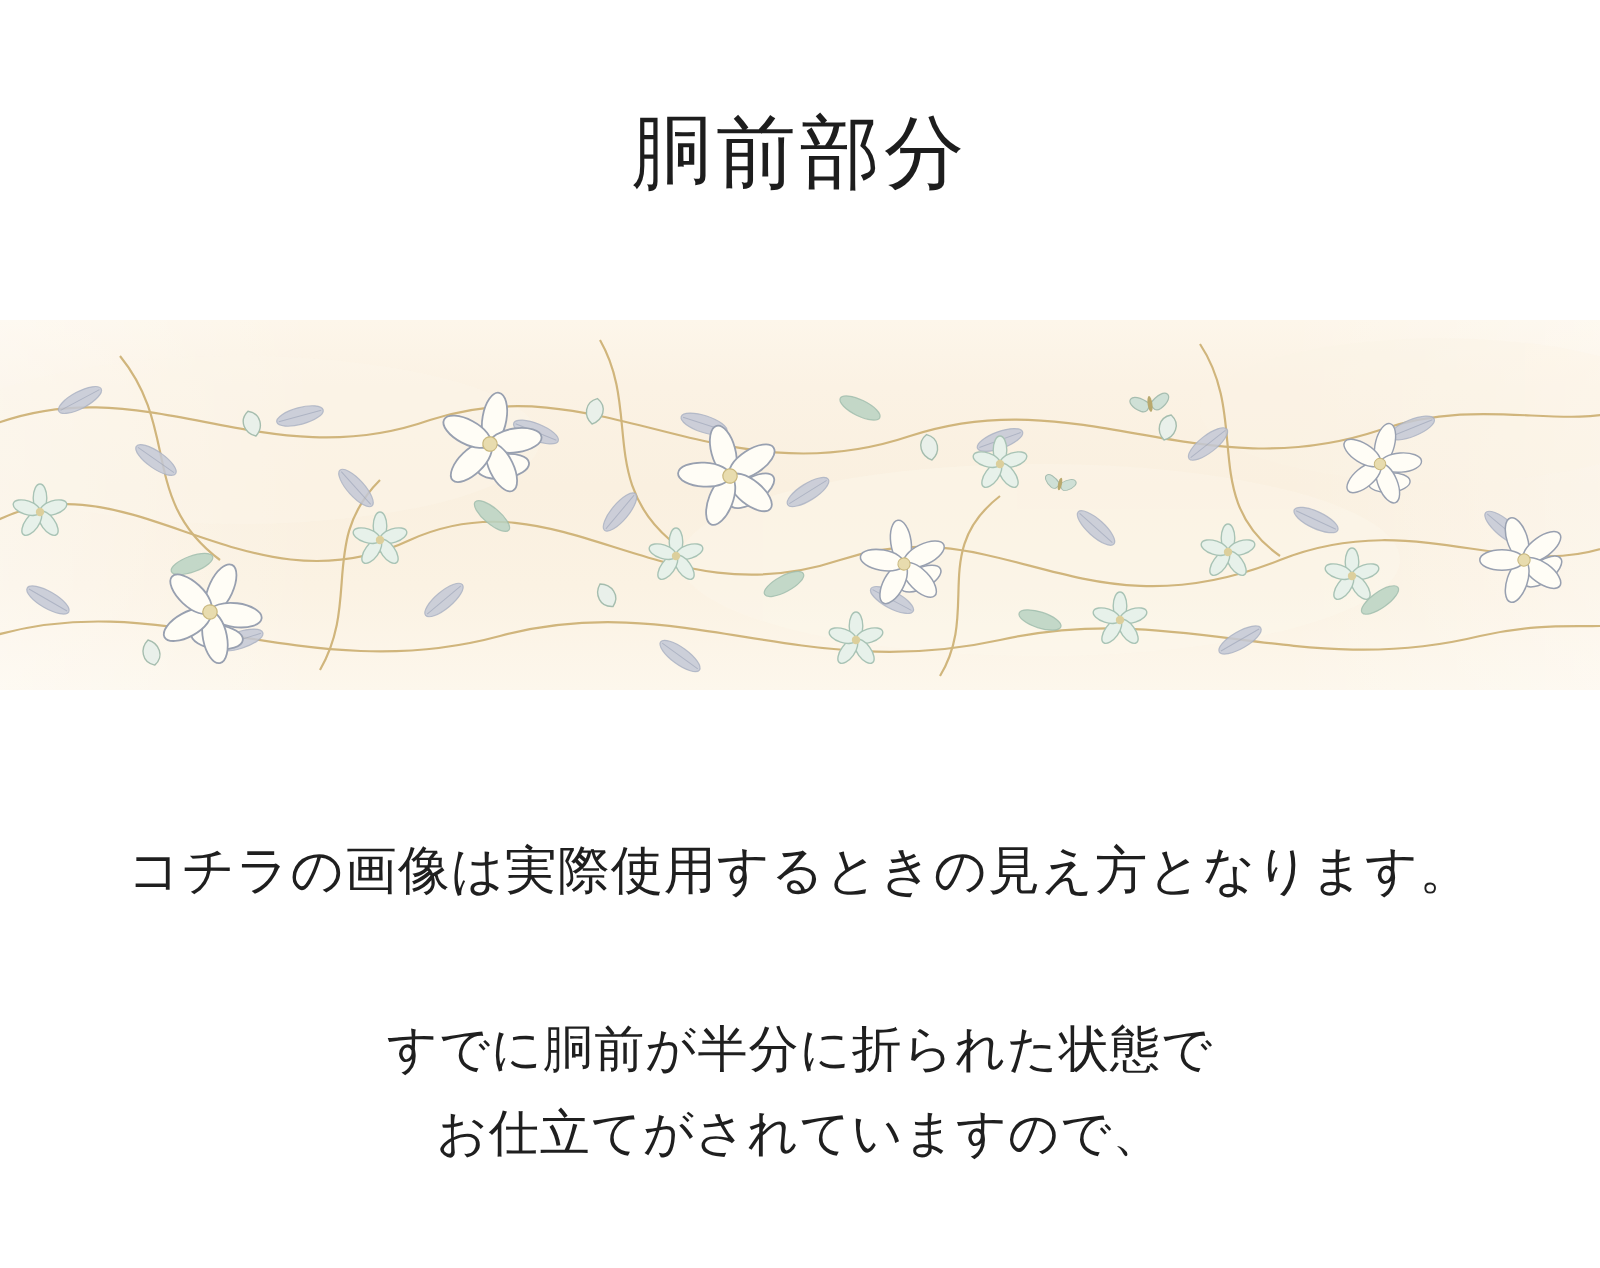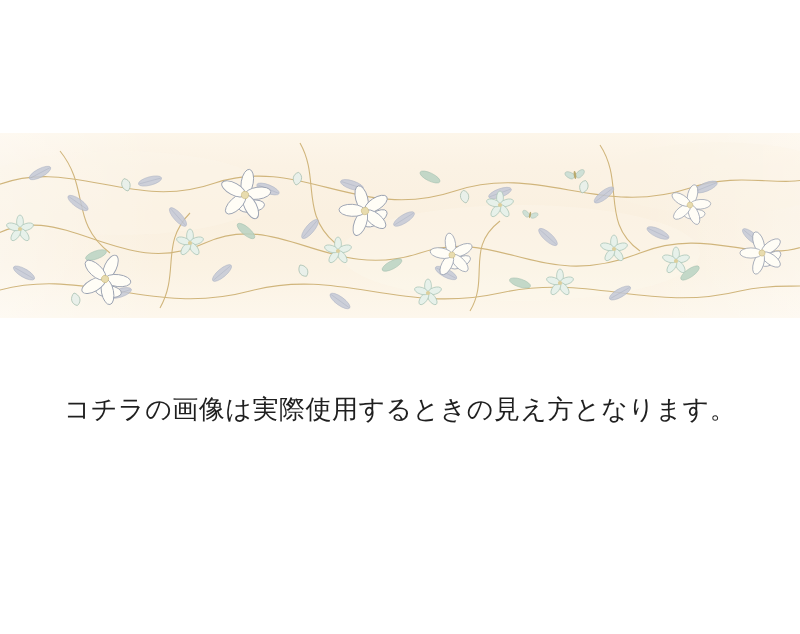--- a/index.html
+++ b/index.html
@@ -98,20 +98,21 @@
     letter-spacing: 0.5px;
     font-family: "DejaVu Serif", "Liberation Serif", serif;
   }
   .para .line { display: block; }
 </style>
 </head>
 <body>
 
 <div class="page">
 
+  <h1 class="title">胴前部分</h1>
 
   <div class="band-wrap">
     <div class="band"></div>
     <svg class="band-svg" viewBox="0 0 800 185" preserveAspectRatio="none">
       <defs>
         <g id="leafGray">
           <ellipse cx="0" cy="0" rx="12" ry="4.2" fill="#c3c8d6" opacity="0.85"></ellipse>
           <ellipse cx="0" cy="0" rx="12" ry="4.2" fill="none" stroke="#a9b0c2" stroke-width="0.6" opacity="0.8"></ellipse>
           <line x1="-11" y1="0" x2="11" y2="0" stroke="#9aa2b6" stroke-width="0.5" opacity="0.6"></line>
         </g>
@@ -247,16 +248,18 @@
       <g>
         <use href="#butterfly" transform="translate(575,42) rotate(-8)"></use>
         <use href="#butterfly" transform="translate(530,82) rotate(12) scale(0.8)"></use>
       </g>
     </svg>
   </div>
 
   <div class="body-text">
     <div class="lead">コチラの画像は実際使用するときの見え方となります。</div>
     <div class="para">
+      <span class="line">すでに胴前が半分に折られた状態で</span>
+      <span class="line">お仕立てがされていますので、</span>
     </div>
   </div>
 
 </div>
 
 </body></html>

